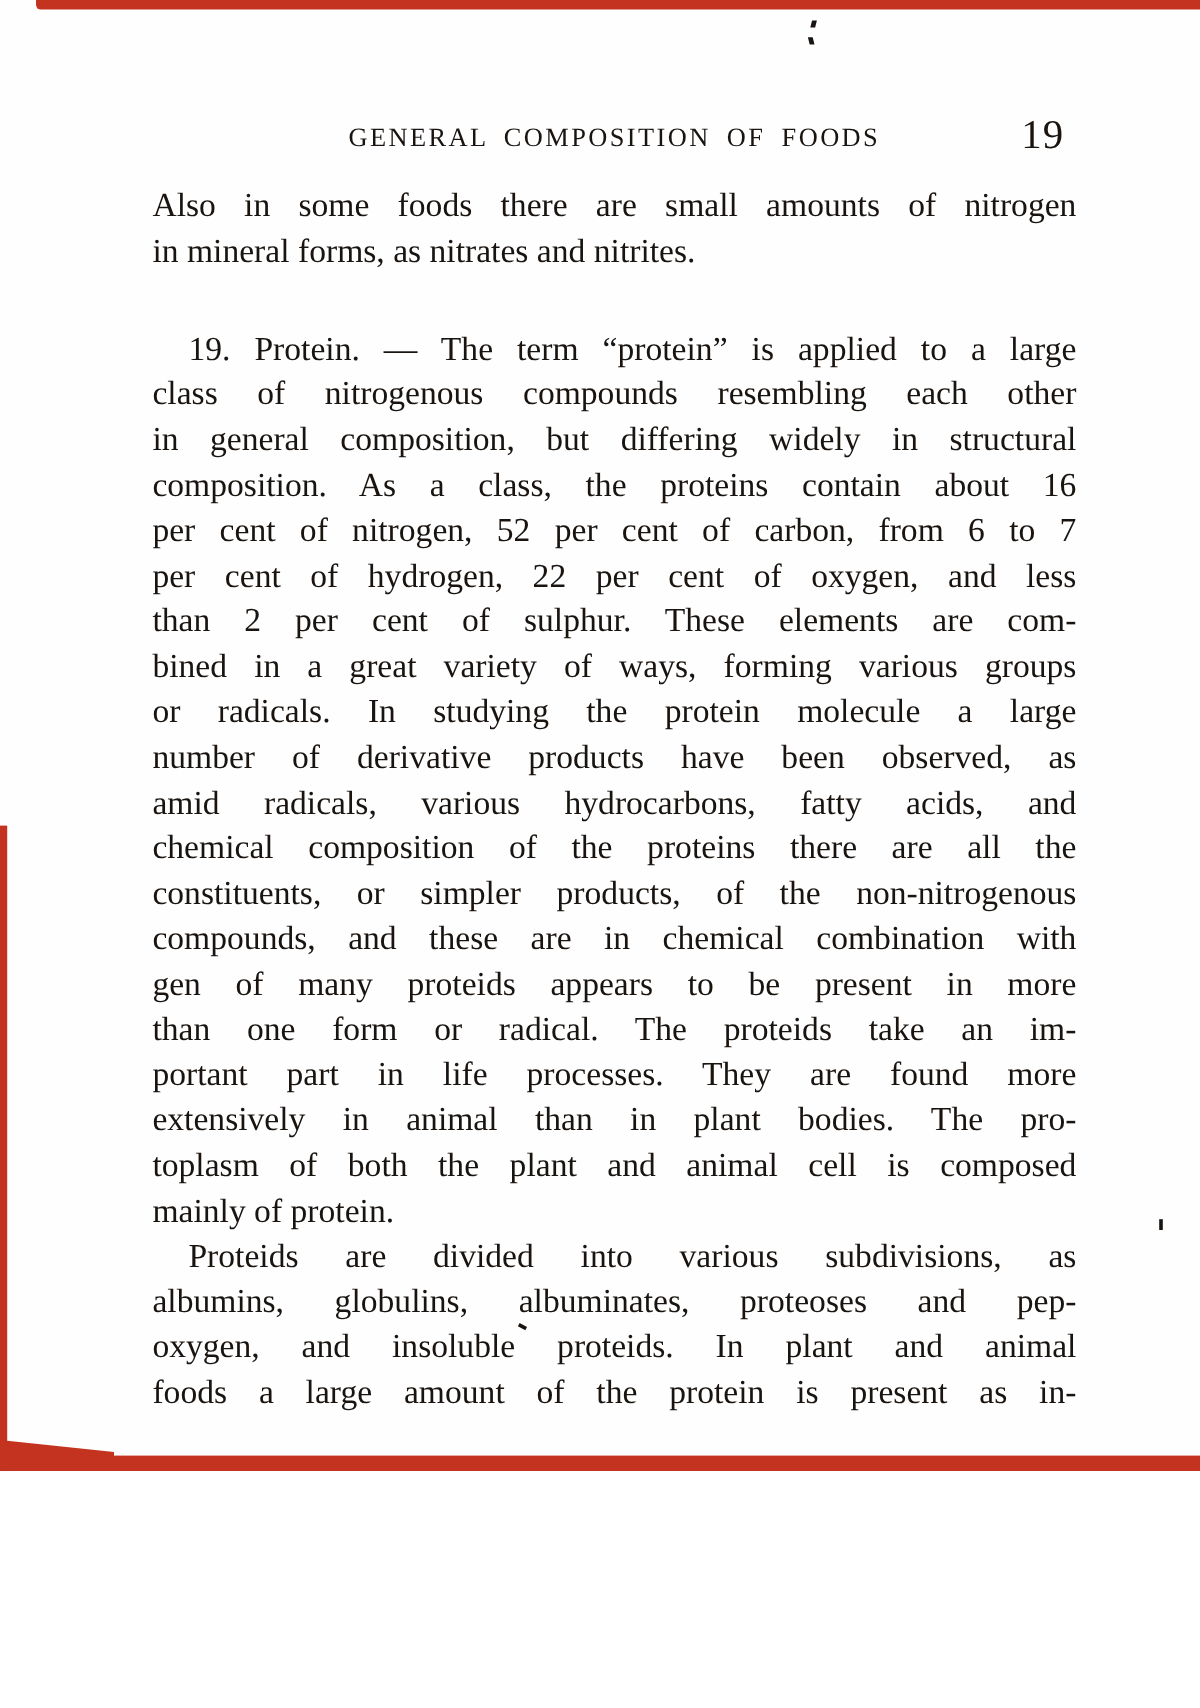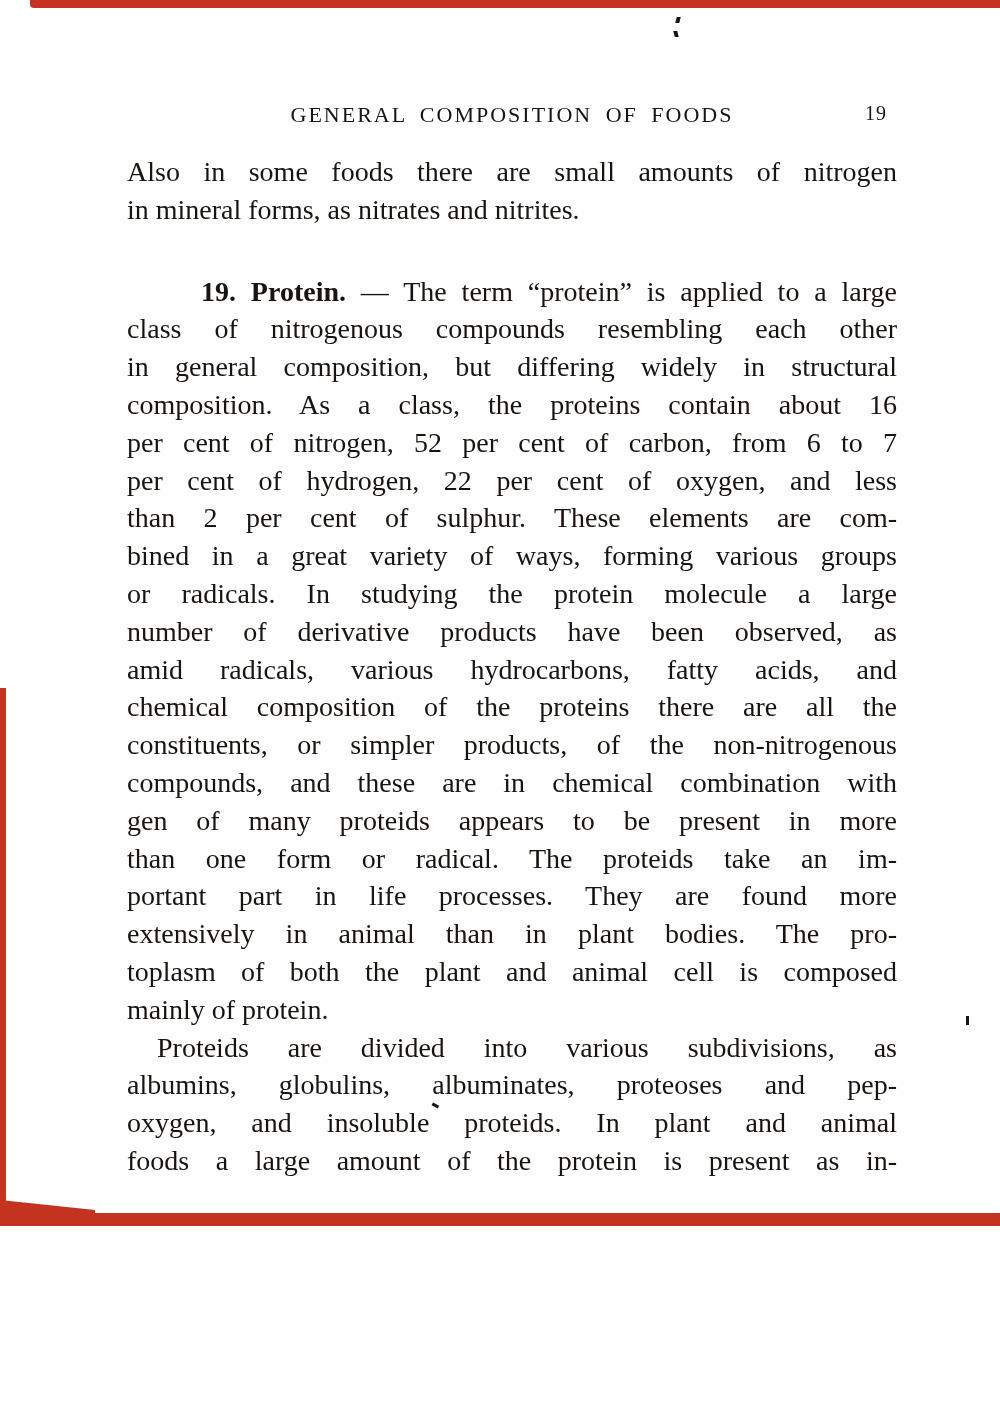--- a/index.html
+++ b/index.html
@@ -59,21 +59,21 @@
   .running-head{
     position:absolute; top:100px; left:127px; width:770px; height:32px;
     line-height:30px;
   }
   .head-title{
     position:absolute; left:0; right:0; text-align:center;
     font-size:22px; letter-spacing:2px; word-spacing:6px;
   }
   .page-number{
     position:absolute; right:10px; top:-2px;
-    font-size:20px; letter-spacing:1px;
+    font-size:34px; letter-spacing:1px;
   }
   
   .text-block{
     position:absolute; top:153px; left:127px; width:770px;
   }
   .para{margin:0;}
   .para.after-gap{margin-bottom:44px;}
   .text-line{
     font-size:28px;
     line-height:37.8px;
@@ -81,21 +81,21 @@
     text-align:justify;
     text-align-last:justify;
     white-space:normal;
   }
   .text-line.no-justify{
     text-align-last:left;
   }
   .text-line.indent{
     padding-left:30px;
   }
-  .b{font-weight:bold;margin-left:44px;}
+  .b{font-weight:normal;}
   .sup{
     font-size:0.6em;
     position:relative;
     top:-0.5em;
     line-height:0;
   }
 </style>
 </head>
 <body>
 

